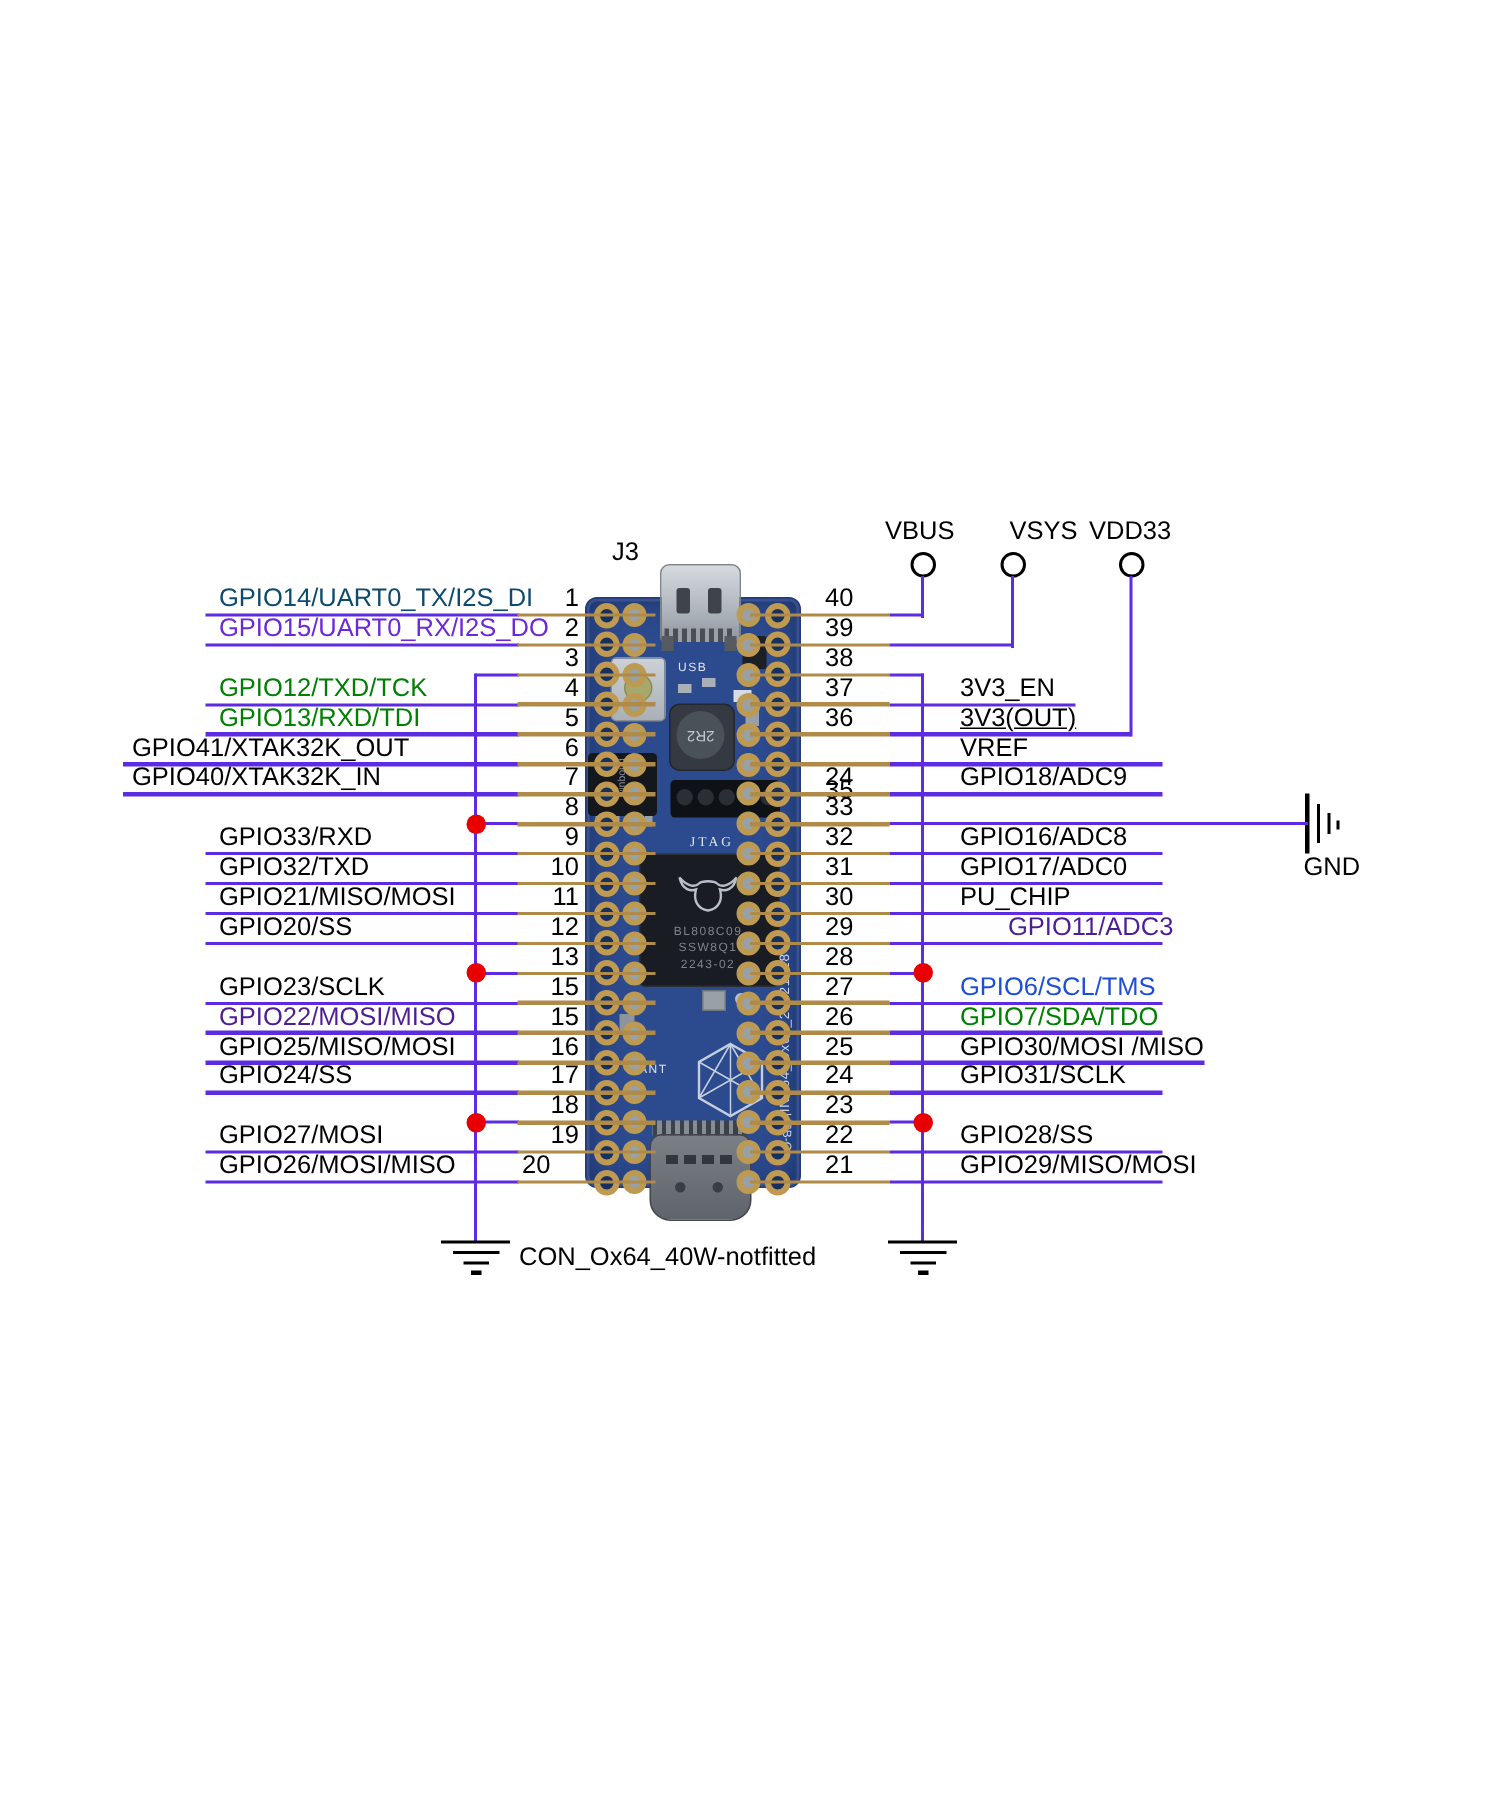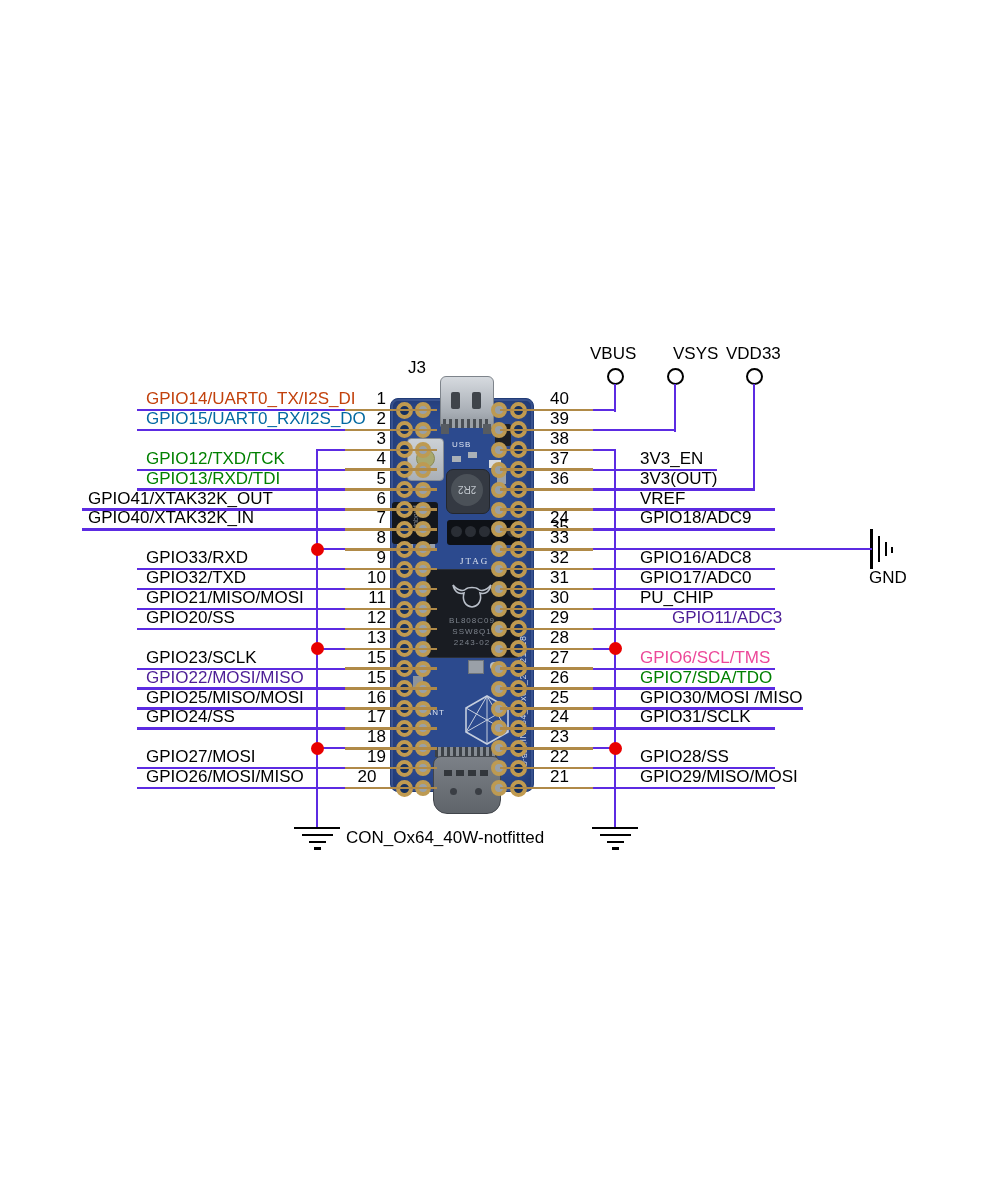--- a/index.html
+++ b/index.html
@@ -209,25 +209,25 @@
   <div class="gbar" style="left:890.5px;top:547px;width:2.5px;height:6px;"></div>
   <div class="lbl" style="left:869px;top:569px;">GND</div>
 
   <div class="lbl" style="left:346px;top:829px;">CON_Ox64_40W-notfitted</div>
 </div>
 
 <div class="layer" id="pins-layer">
     <div class="wire" style="left: 137px; top: 408.8px; width: 209px; background: rgb(92, 43, 226);"></div>
     <div class="stub" style="left: 345px; top: 408.7px; width: 92px; background: rgb(176, 138, 72);"></div>
     <div class="num" style="left: 348px; top: 390px; width: 38px; text-align: right;">1</div>
-    <div class="lbl" style="left: 146px; top: 390px; color: #c2410c;">GPIO14/UART0_TX/I2S_DI</div>
+    <div class="lbl" style="left: 146px; top: 390px; color: #0c4a6e;">GPIO14/UART0_TX/I2S_DI</div>
     <div class="wire" style="left: 137px; top: 428.7px; width: 209px; background: rgb(92, 43, 226);"></div>
     <div class="stub" style="left: 345px; top: 428.6px; width: 92px; background: rgb(176, 138, 72);"></div>
     <div class="num" style="left: 348px; top: 409.9px; width: 38px; text-align: right;">2</div>
-    <div class="lbl" style="left: 146px; top: 409.9px; color: #0369a1;">GPIO15/UART0_RX/I2S_DO</div>
+    <div class="lbl" style="left: 146px; top: 409.9px; color: #6d28d9;">GPIO15/UART0_RX/I2S_DO</div>
     <div class="wire" style="left: 317px; top: 448.6px; width: 29px; background: rgb(92, 43, 226);"></div>
     <div class="stub" style="left: 345px; top: 448.5px; width: 92px; background: rgb(176, 138, 72);"></div>
     <div class="num" style="left: 348px; top: 429.8px; width: 38px; text-align: right;">3</div>
     <div class="wire" style="left: 137px; top: 468.5px; width: 209px; background: rgb(92, 43, 226);"></div>
     <div class="stub" style="left: 345px; top: 468.4px; width: 92px; background: rgb(176, 138, 72);"></div>
     <div class="num" style="left: 348px; top: 449.7px; width: 38px; text-align: right;">4</div>
     <div class="lbl" style="left: 146px; top: 449.7px; color: rgb(0, 128, 0);">GPIO12/TXD/TCK</div>
     <div class="wire" style="left: 137px; top: 488.4px; width: 209px; background: rgb(92, 43, 226);"></div>
     <div class="stub" style="left: 345px; top: 488.3px; width: 92px; background: rgb(176, 138, 72);"></div>
     <div class="num" style="left: 348px; top: 469.6px; width: 38px; text-align: right;">5</div>
@@ -283,39 +283,39 @@
     <div class="wire" style="left: 317px; top: 747.1px; width: 29px; background: rgb(92, 43, 226);"></div>
     <div class="stub" style="left: 345px; top: 747px; width: 92px; background: rgb(176, 138, 72);"></div>
     <div class="num" style="left: 348px; top: 728.3px; width: 38px; text-align: right;">18</div>
     <div class="dot" style="left: 310.5px; top: 741.8px; background: rgb(232, 0, 0);"></div>
     <div class="wire" style="left: 137px; top: 767px; width: 209px; background: rgb(92, 43, 226);"></div>
     <div class="stub" style="left: 345px; top: 766.9px; width: 92px; background: rgb(176, 138, 72);"></div>
     <div class="num" style="left: 348px; top: 748.2px; width: 38px; text-align: right;">19</div>
     <div class="lbl" style="left: 146px; top: 748.2px; color: rgb(0, 0, 0);">GPIO27/MOSI</div>
     <div class="wire" style="left: 137px; top: 786.9px; width: 209px; background: rgb(92, 43, 226);"></div>
     <div class="stub" style="left: 345px; top: 786.8px; width: 92px; background: rgb(176, 138, 72);"></div>
-    <div class="num" style="left: 348px; top: 768.1px; width: 38px; text-align: center;">20</div>
+    <div class="num" style="left: 348px; top: 768.1px; width: 38px; text-align: left;">20</div>
     <div class="lbl" style="left: 146px; top: 768.1px; color: rgb(0, 0, 0);">GPIO26/MOSI/MISO</div>
     <div class="stub" style="left: 500px; top: 408.7px; width: 93px; background: rgb(176, 138, 72);"></div>
     <div class="wire" style="left: 593px; top: 408.8px; width: 23px; background: rgb(92, 43, 226);"></div>
     <div class="num" style="left: 550px; top: 390px;">40</div>
     <div class="stub" style="left: 500px; top: 428.6px; width: 93px; background: rgb(176, 138, 72);"></div>
     <div class="wire" style="left: 593px; top: 428.7px; width: 83px; background: rgb(92, 43, 226);"></div>
     <div class="num" style="left: 550px; top: 409.9px;">39</div>
     <div class="stub" style="left: 500px; top: 448.5px; width: 93px; background: rgb(176, 138, 72);"></div>
     <div class="wire" style="left: 593px; top: 448.6px; width: 23px; background: rgb(92, 43, 226);"></div>
     <div class="num" style="left: 550px; top: 429.8px;">38</div>
     <div class="stub" style="left: 500px; top: 468.4px; width: 93px; background: rgb(176, 138, 72);"></div>
     <div class="wire" style="left: 593px; top: 468.5px; width: 124px; background: rgb(92, 43, 226);"></div>
     <div class="num" style="left: 550px; top: 449.7px;">37</div>
     <div class="lbl" style="left: 640px; top: 449.7px; color: rgb(0, 0, 0);">3V3_EN</div>
     <div class="stub" style="left: 500px; top: 488.3px; width: 93px; background: rgb(176, 138, 72);"></div>
     <div class="wire" style="left: 593px; top: 488.4px; width: 161px; background: rgb(92, 43, 226);"></div>
     <div class="num" style="left: 550px; top: 469.6px;">36</div>
-    <div class="lbl" style="left: 640px; top: 469.6px; color: rgb(0, 0, 0);">3V3(OUT)</div>
+    <div class="lbl" style="left: 640px; top: 469.6px; color: rgb(0, 0, 0); text-decoration: underline;">3V3(OUT)</div>
     <div class="stub" style="left: 500px; top: 508.2px; width: 93px; background: rgb(176, 138, 72);"></div>
     <div class="wire" style="left: 593px; top: 508.3px; width: 182px; background: rgb(92, 43, 226);"></div>
     <div class="num" style="left: 550px; top: 518px;">35</div>
     <div class="lbl" style="left: 640px; top: 489.5px; color: rgb(0, 0, 0);">VREF</div>
     <div class="stub" style="left: 500px; top: 528.1px; width: 93px; background: rgb(176, 138, 72);"></div>
     <div class="wire" style="left: 593px; top: 528.2px; width: 182px; background: rgb(92, 43, 226);"></div>
     <div class="num" style="left: 550px; top: 509.4px;">24</div>
     <div class="lbl" style="left: 640px; top: 509.4px; color: rgb(0, 0, 0);">GPIO18/ADC9</div>
     <div class="stub" style="left: 500px; top: 548px; width: 93px; background: rgb(176, 138, 72);"></div>
     <div class="wire" style="left: 593px; top: 548.1px; width: 279px; background: rgb(92, 43, 226);"></div>
@@ -336,21 +336,21 @@
     <div class="wire" style="left: 593px; top: 627.7px; width: 182px; background: rgb(92, 43, 226);"></div>
     <div class="num" style="left: 550px; top: 608.9px;">29</div>
     <div class="lbl" style="left: 640px; top: 608.9px; color: #4c1d95; margin-left: 32px;">GPIO11/ADC3</div>
     <div class="stub" style="left: 500px; top: 647.5px; width: 93px; background: rgb(176, 138, 72);"></div>
     <div class="wire" style="left: 593px; top: 647.6px; width: 23px; background: rgb(92, 43, 226);"></div>
     <div class="num" style="left: 550px; top: 628.8px;">28</div>
     <div class="dot" style="left: 608.5px; top: 642.3px; background: rgb(232, 0, 0);"></div>
     <div class="stub" style="left: 500px; top: 667.4px; width: 93px; background: rgb(176, 138, 72);"></div>
     <div class="wire" style="left: 593px; top: 667.5px; width: 182px; background: rgb(92, 43, 226);"></div>
     <div class="num" style="left: 550px; top: 648.7px;">27</div>
-    <div class="lbl" style="left: 640px; top: 648.7px; color: #ec4899;">GPIO6/SCL/TMS</div>
+    <div class="lbl" style="left: 640px; top: 648.7px; color: #1d4ed8;">GPIO6/SCL/TMS</div>
     <div class="stub" style="left: 500px; top: 687.3px; width: 93px; background: rgb(176, 138, 72);"></div>
     <div class="wire" style="left: 593px; top: 687.4px; width: 182px; background: rgb(92, 43, 226);"></div>
     <div class="num" style="left: 550px; top: 668.6px;">26</div>
     <div class="lbl" style="left: 640px; top: 668.6px; color: rgb(0, 128, 0);">GPIO7/SDA/TDO</div>
     <div class="stub" style="left: 500px; top: 707.2px; width: 93px; background: rgb(176, 138, 72);"></div>
     <div class="wire" style="left: 593px; top: 707.3px; width: 210px; background: rgb(92, 43, 226);"></div>
     <div class="num" style="left: 550px; top: 688.5px;">25</div>
     <div class="lbl" style="left: 640px; top: 688.5px; color: rgb(0, 0, 0);">GPIO30/MOSI /MISO</div>
     <div class="stub" style="left: 500px; top: 727.1px; width: 93px; background: rgb(176, 138, 72);"></div>
     <div class="wire" style="left: 593px; top: 727.2px; width: 182px; background: rgb(92, 43, 226);"></div>

